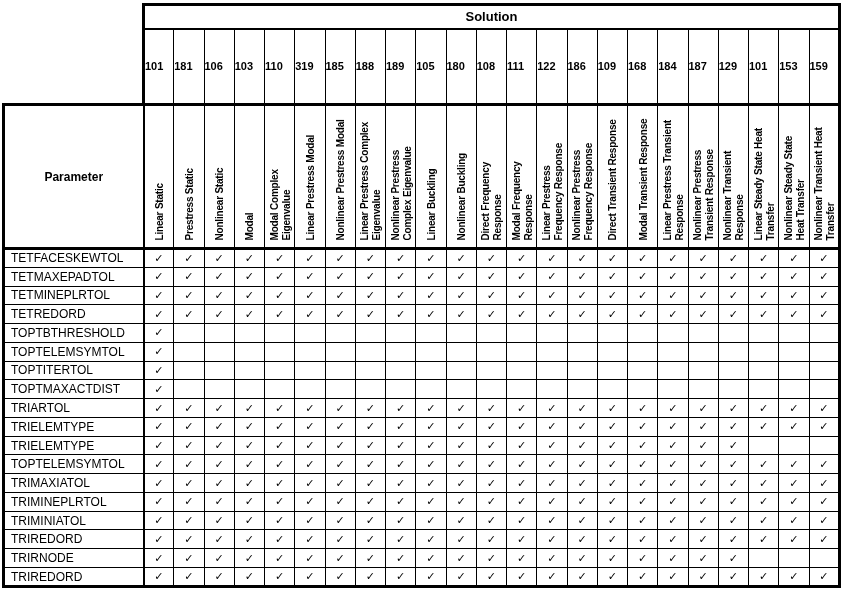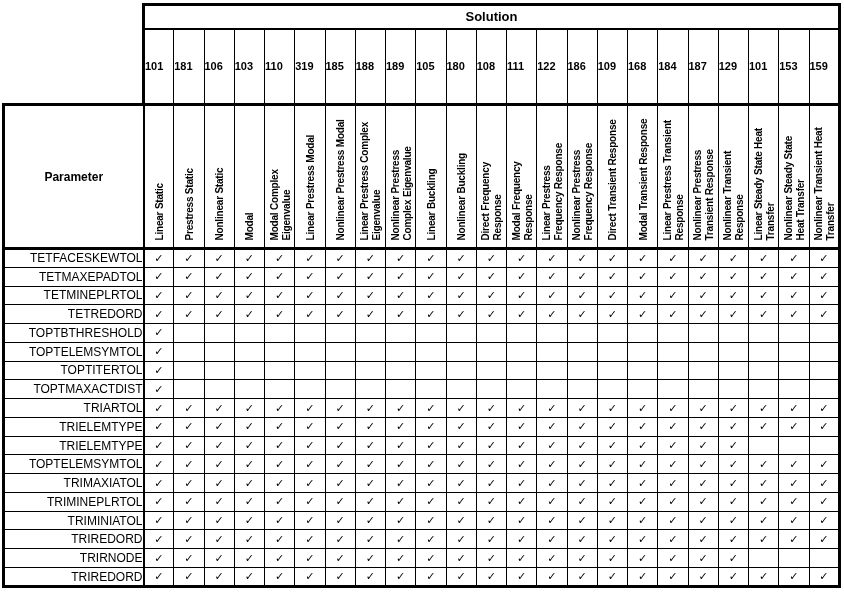--- a/index.html
+++ b/index.html
@@ -83,21 +83,21 @@
     text-align: left;
   }
 
   
   tbody tr { height: 17px; }
   .row-label {
     border: 1px solid #000;
     border-left: 3px solid #000;
     border-right: 2px solid #000;
     font-weight: normal; font-size: 12px;
-    text-align: right; vertical-align: middle;
+    text-align: left; vertical-align: middle;
     padding: 0 0 0 6px;
     white-space: nowrap; overflow: hidden;
   }
   .check-cell {
     border: 1px solid #000;
     text-align: center; vertical-align: middle;
     font-size: 11px; line-height: 11px;
     padding: 0;
   }
   .check-cell:last-child { border-right: 3px solid #000; }

